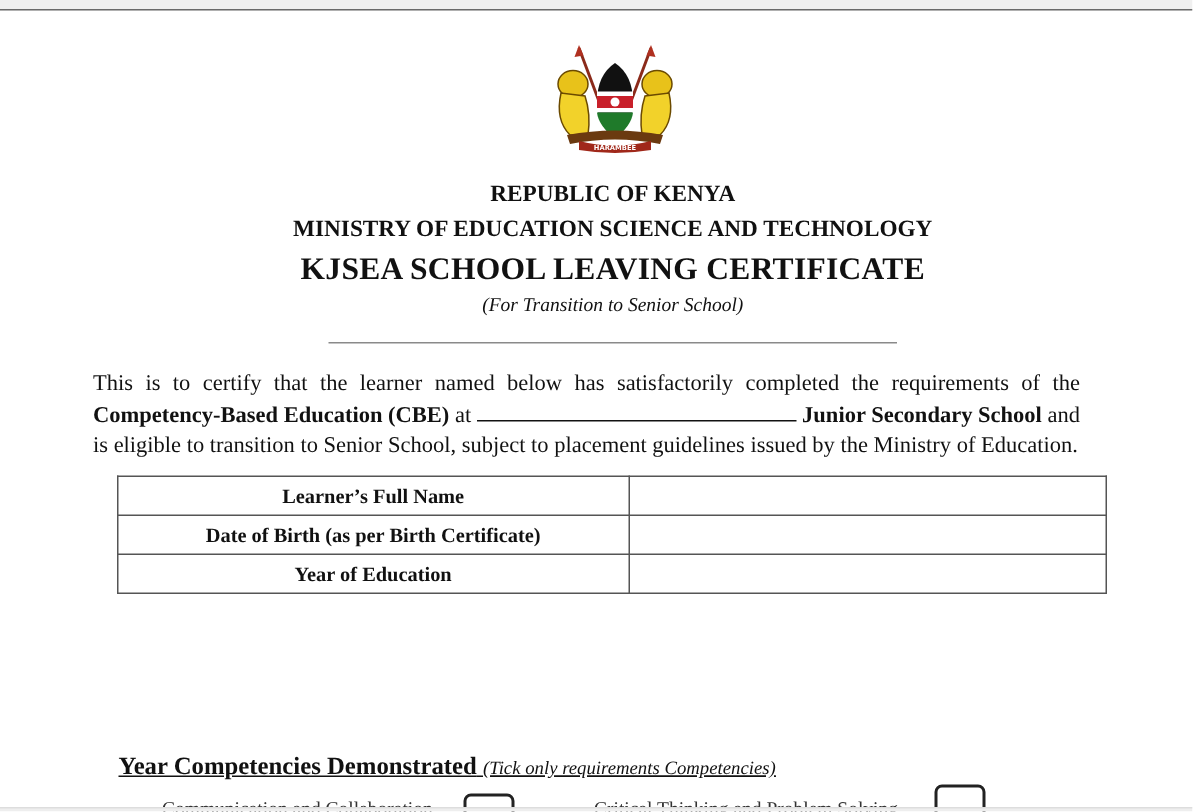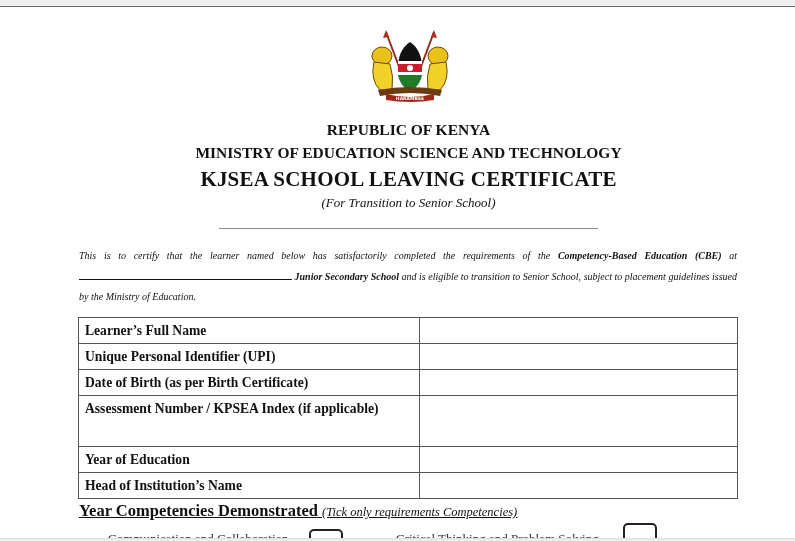--- a/index.html
+++ b/index.html
@@ -7,25 +7,25 @@
     body { position: relative; font-family: "DejaVu Serif", "Liberation Serif", serif; color: #111; }
     .topbar { position: absolute; left: 0; top: 0; width: 795px; height: 7px; background: #f0f0f0; border-bottom: 1px solid #6a6a6a; }
     .bottombar { position: absolute; left: 0; bottom: 0; width: 795px; height: 3px; background: #eeeeee; border-top: 1px solid #dddddd; z-index: 5; }
     .crest { position: absolute; left: 364px; top: 28px; width: 92px; height: 76px; }
     .center-text { position: absolute; left: 0; width: 817px; text-align: center; font-family: "Liberation Serif", "DejaVu Serif", serif; }
     .h-rep { top: 121px; font-size: 15.5px; font-weight: bold; }
     .h-min { top: 144px; font-size: 15.5px; font-weight: bold; }
     .h-cert { top: 167px; font-size: 21px; font-weight: bold; letter-spacing: 0.2px; }
     .h-sub { top: 195px; font-size: 13px; font-style: italic; }
     .divider { position: absolute; left: 219px; top: 228px; width: 379px; height: 1px; background: #8a8a8a; }
-    .para { position: absolute; left: 79px; top: 246px; width: 658px; font-family: "Liberation Serif", "DejaVu Serif", serif; font-size: 10px; line-height: 20.5px; text-align: justify; font-style: italic; }
+    .para { position: absolute; left: 62px; top: 246px; width: 658px; font-family: "Liberation Serif", "DejaVu Serif", serif; font-size: 15px; line-height: 20.5px; text-align: justify; }
     .para b { font-weight: bold; }
     .blank { display: inline-block; width: 213px; border-bottom: 1px solid #111; height: 12px; vertical-align: baseline; }
     table.info { position: absolute; left: 78px; top: 317px; width: 660px; border-collapse: collapse; font-family: "Liberation Serif", "DejaVu Serif", serif; }
-    table.info td { border: 1px solid #555; font-size: 13.6px; font-weight: bold; padding: 0 6px; height: 26px; vertical-align: middle; }
+    table.info td { border: 1px solid #555; font-size: 13.6px; font-weight: bold; padding: 0 6px; height: 26px; vertical-align: middle; text-align: center; }
     table.info td.label { width: 341px; }
     table.info td.val { width: 319px; }
     table.info tr.tall td.label { height: 51px; line-height: 25px; vertical-align: top; padding-top: 0; }
     .comp-heading { position: absolute; left: 79px; top: 501px; font-family: "Liberation Serif", "DejaVu Serif", serif; font-size: 16.5px; font-weight: bold; text-decoration: underline; }
     .comp-heading .note { font-size: 12.5px; font-weight: normal; font-style: italic; text-decoration: underline; }
     .comp-row { position: absolute; top: 531px; font-family: "Liberation Serif", "DejaVu Serif", serif; font-size: 13px; color: #333; white-space: nowrap; }
     .cbx { position: absolute; width: 34px; height: 30px; border: 2px solid #222; border-radius: 5px; background: #fff; }
   </style>
 </head>
 <body>
@@ -70,37 +70,25 @@
   <span>is eligible to transition to Senior School, subject to placement guidelines issued by the Ministry of Education.</span>
 </div>
 
 <table class="info">
   <tbody>
       <tr>
     <td class="label">Learner’s Full Name</td>
     <td class="val"></td>
   </tr>
   <tr>
-    <td class="label">Unique Personal Identifier (UPI)</td>
-    <td class="val"></td>
-  </tr>
-  <tr>
     <td class="label">Date of Birth (as per Birth Certificate)</td>
-    <td class="val"></td>
-  </tr>
-  <tr class="tall">
-    <td class="label">Assessment Number / KPSEA Index (if applicable)</td>
     <td class="val"></td>
   </tr>
   <tr>
     <td class="label">Year of Education</td>
-    <td class="val"></td>
-  </tr>
-  <tr>
-    <td class="label">Head of Institution’s Name</td>
     <td class="val"></td>
   </tr>
 </tbody>
   </table>
 
 <div class="comp-heading">
   <span>Year Competencies Demonstrated</span>
   <span class="note">(Tick only requirements Competencies)</span>
 </div>
 

